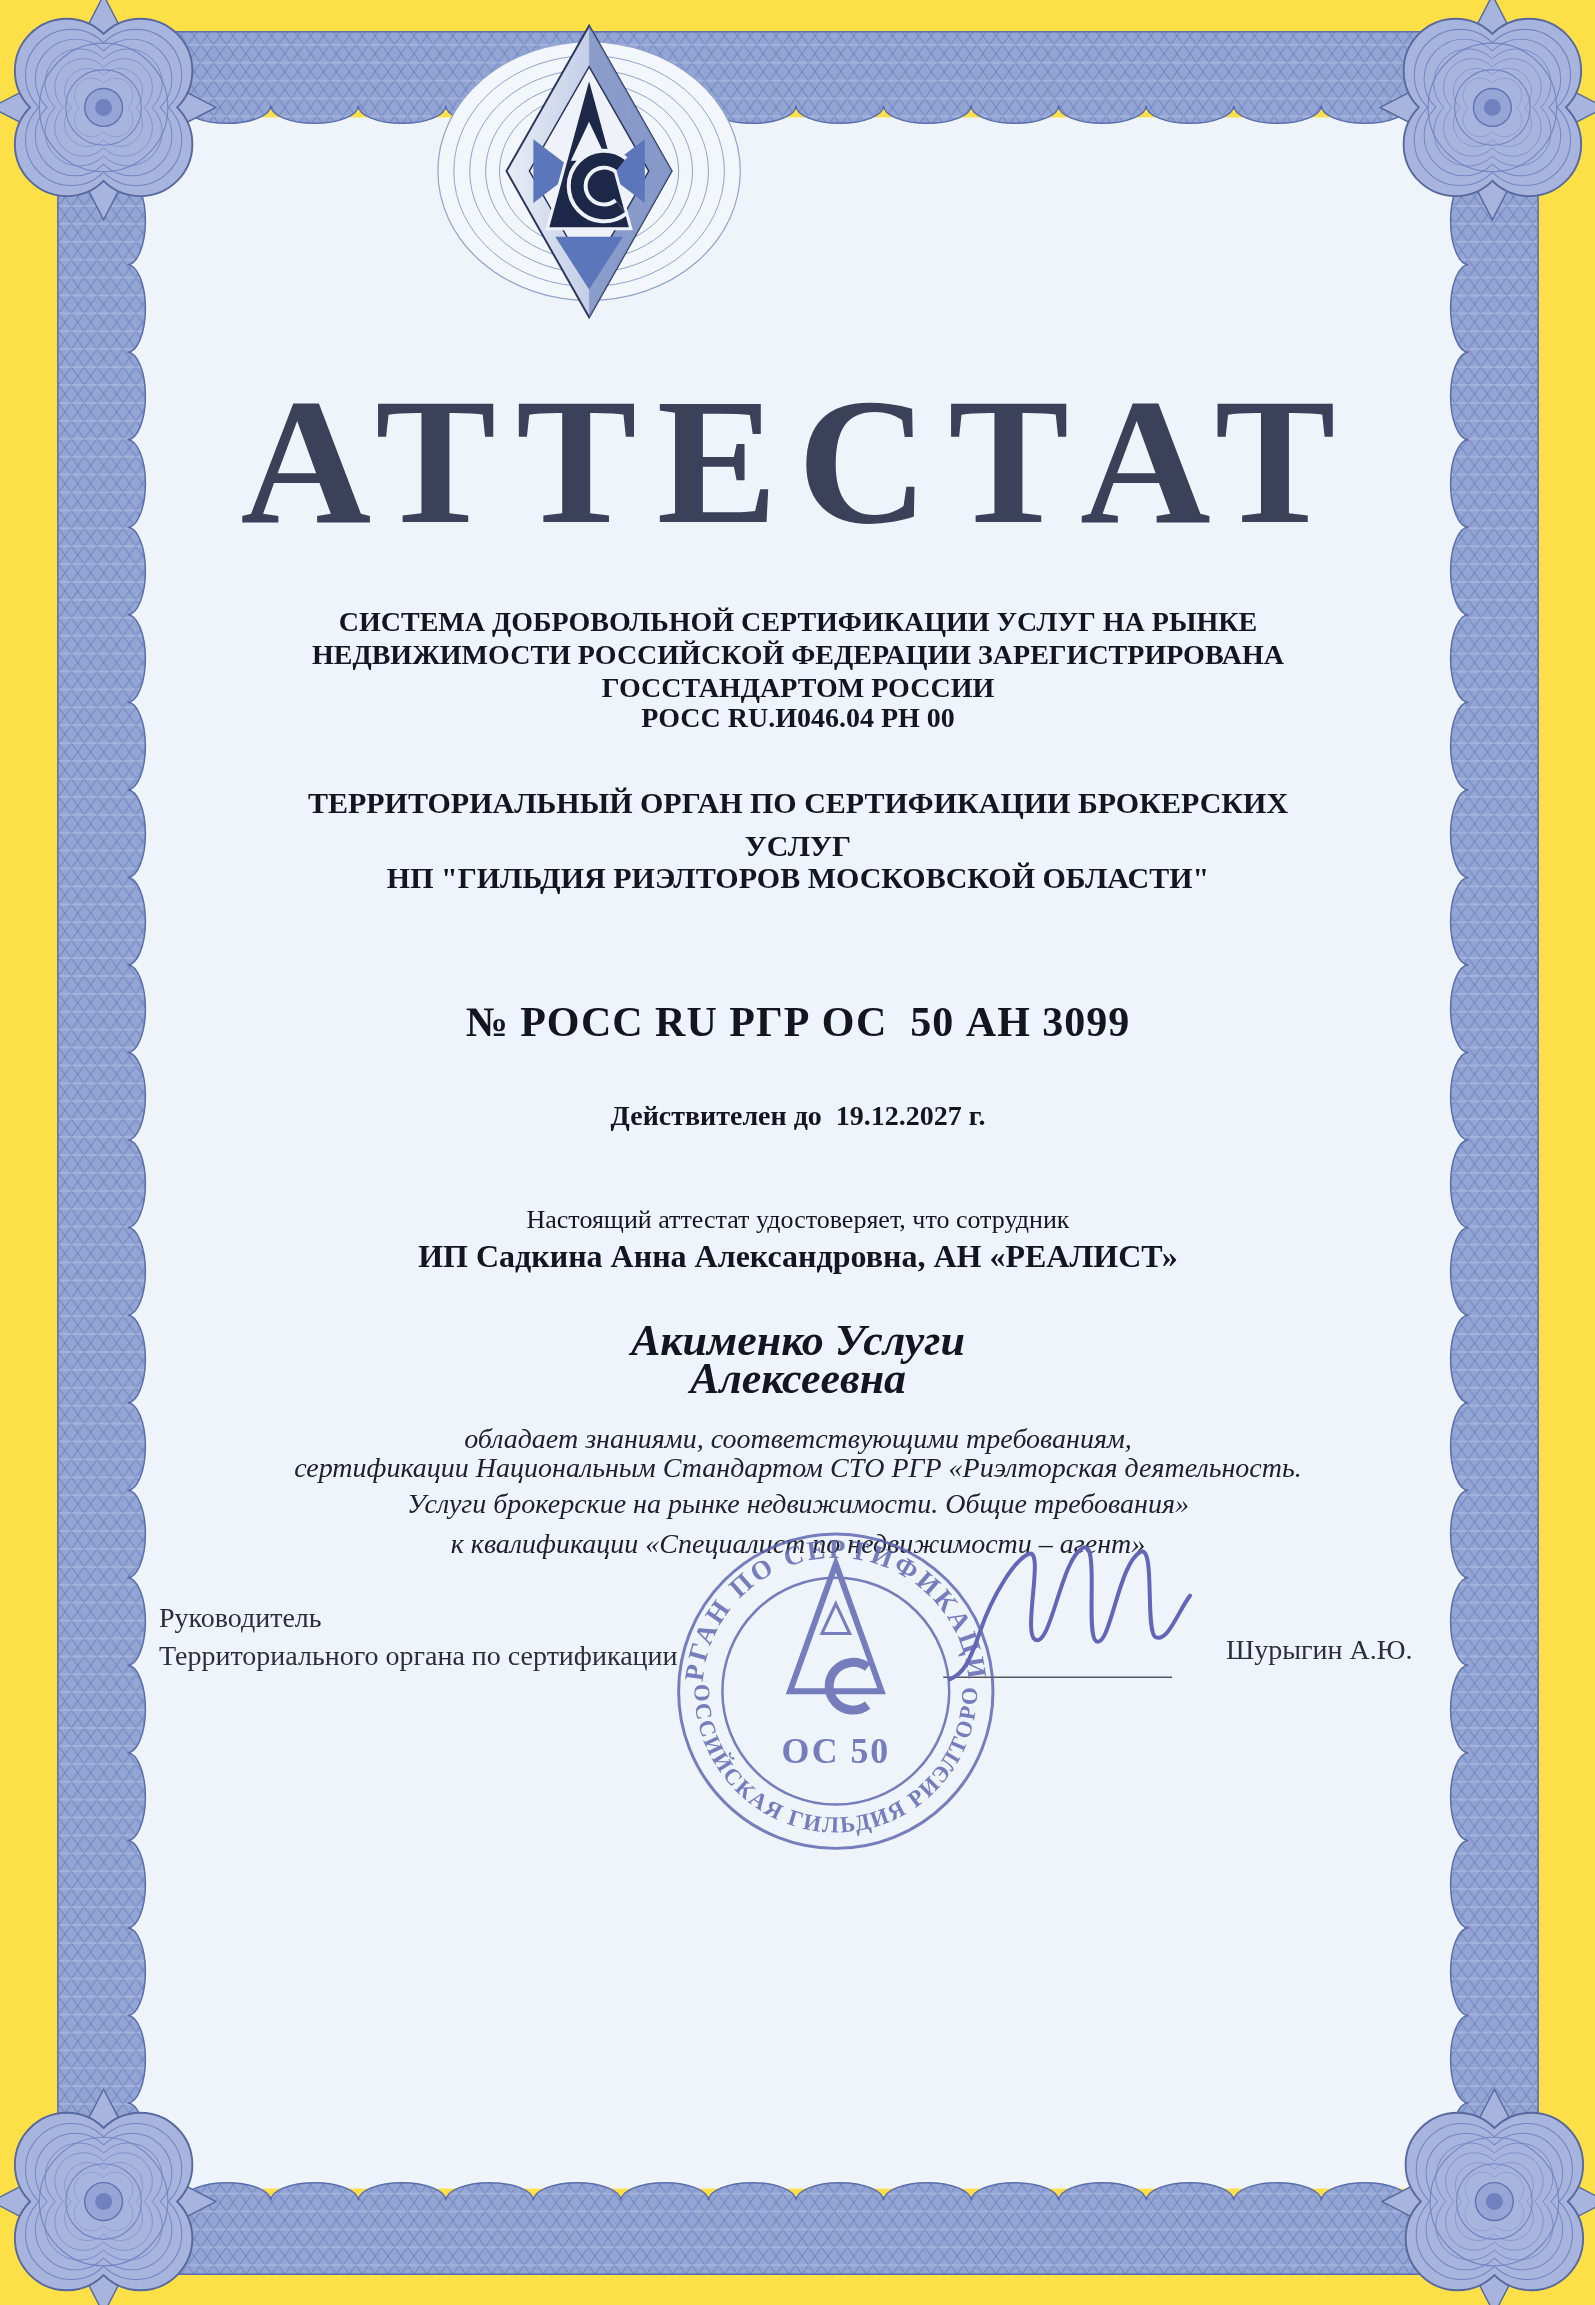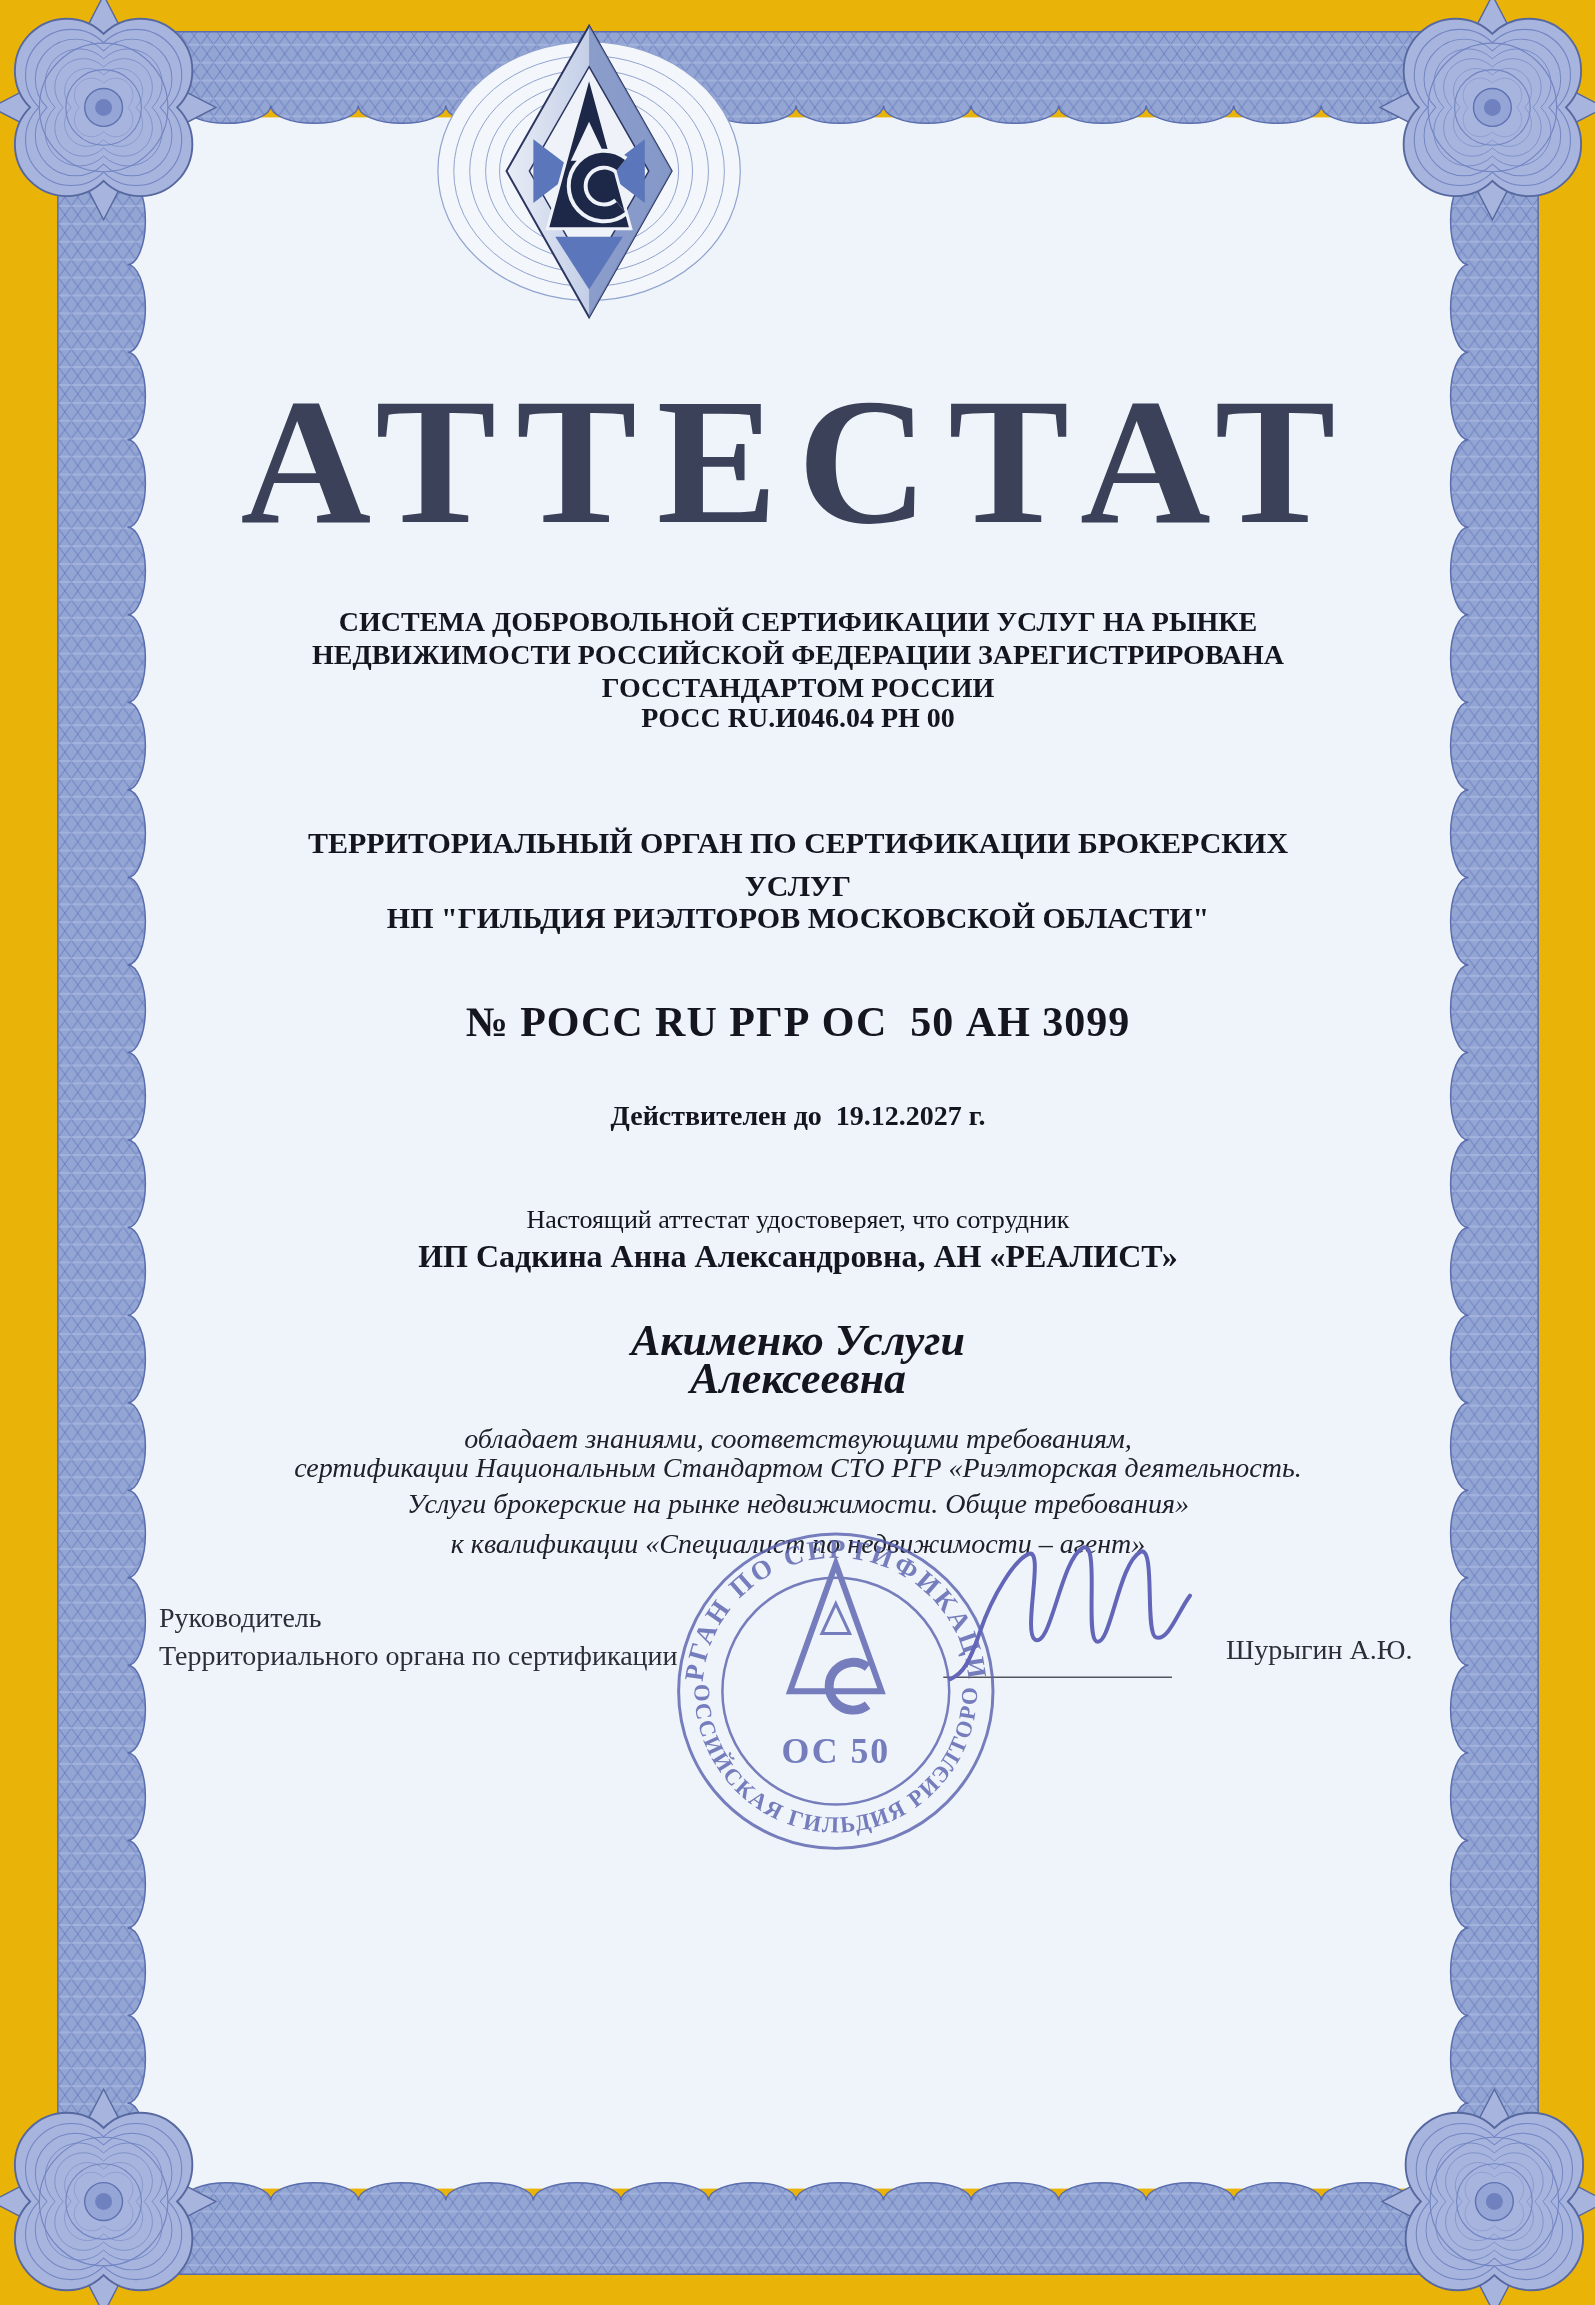--- a/index.html
+++ b/index.html
@@ -1,26 +1,26 @@
 <!DOCTYPE html>
 <html><head>
 <meta charset="utf-8">
 <style>
   html,body { margin:0; padding:0; background:#ffffff; }
   .page {
     position:relative; width:1596px; height:2305px; overflow:hidden;
-    background:#eab308;
+    background:#fde047;
     font-family:"Liberation Serif","DejaVu Serif",serif;
   }
   svg.bg, svg.overlay { position:absolute; left:0; top:0; }
   .t { position:absolute; left:0; width:1596px; text-align:center;
        white-space:pre-wrap; line-height:1.05; color:#15151f; }
   .title  { top:366px; font-size:181px; font-weight:700; color:#3a4158; letter-spacing:20px; }
   .sys    { font-size:28px; font-weight:700; }
-  .org    { font-size:30px; font-weight:700;margin-top:40px; }
+  .org    { font-size:30px; font-weight:700; }
   .num    { top:1000px; font-size:42px; font-weight:700; letter-spacing:1px; }
   .valid  { top:1101px; font-size:28px; font-weight:700; }
   .intro  { top:1206px; font-size:26px; }
   .empl   { top:1240px; font-size:32px; font-weight:700; }
   .pname  { font-size:44px; font-weight:700; font-style:italic; }
   .qual   { font-size:28px; font-style:italic; color:#20202a; }
   .role   { position:absolute; left:159px; width:896px; text-align:left;
             font-size:28px; color:#2e2e38; line-height:1; white-space:pre-wrap; }
   .signer { position:absolute; left:1226px; top:1636px; width:328px; text-align:left;
             font-size:28px; color:#2e2e38; line-height:1; }

